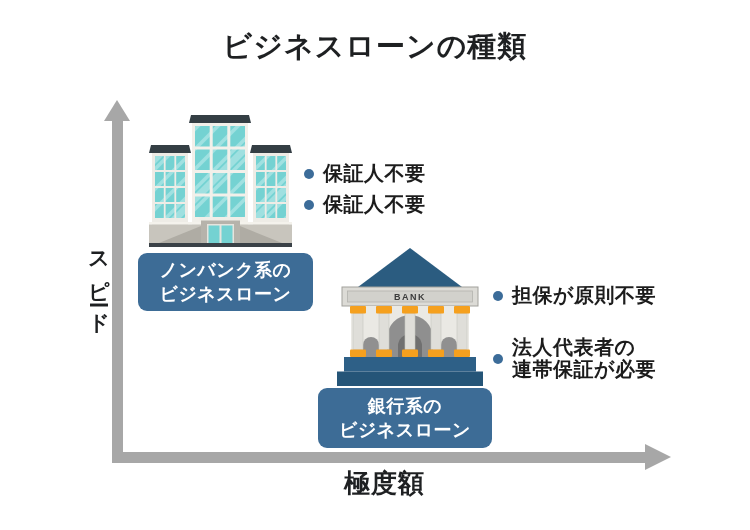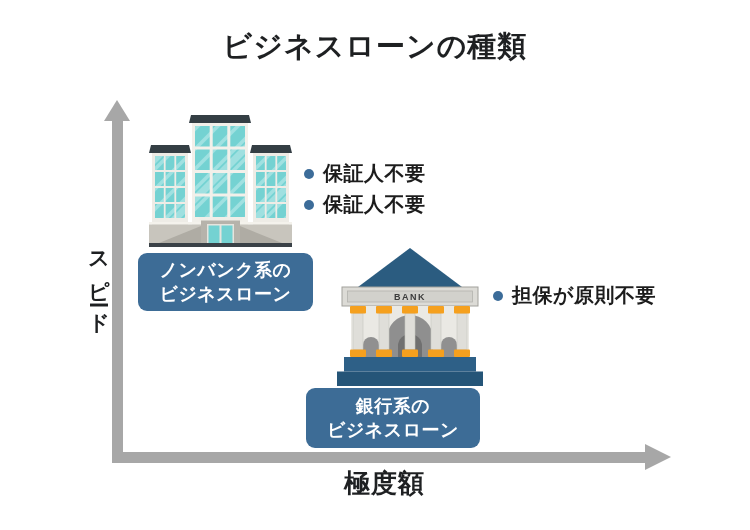--- a/index.html
+++ b/index.html
@@ -37,21 +37,21 @@
   .office { position:absolute; left:149px; top:115px; width:143px; height:132px; }
   .bank   { position:absolute; left:337px; top:244px; width:146px; height:142px; }
   
   .tag {
     position:absolute; background:#3d6c96; border-radius:9px; color:#ffffff;
     font-weight:bold; text-align:center; display:flex; flex-direction:column;
     justify-content:center; font-size:18px; line-height:1.35; letter-spacing:0.5px;
     white-space:nowrap;
   }
   .tag-nonbank { left:138px; top:253px; width:175px; height:58px; }
-  .tag-bank    { left:306px; top:388px; width:174px; height:60px; }
+  .tag-bank    { left:318px; top:388px; width:174px; height:60px; }
   
   .bullets { position:absolute; display:flex; flex-direction:column; gap:10px; }
   .bullets-nonbank { left:304px; top:163px; }
   .bullets-bank    { left:493px; top:285px;gap:31px; }
   .bullet { display:flex; align-items:center; }
   .dot {
     width:10px; height:10px; border-radius:50%; background:#3c6c99;
     margin-right:9px; flex:0 0 auto;
   }
   .btxt {
@@ -220,15 +220,22 @@
       <span class="dot"></span>
       <span class="btxt">保証人不要</span>
     </div>
   </div>
 
   <div class="bullets bullets-bank">
     <div class="bullet">
       <span class="dot"></span>
       <span class="btxt">担保が原則不要</span>
     </div>
+    <div class="bullet">
+      <span class="dot"></span>
+      <span class="btxt btxt-two">
+        <div>法人代表者の</div>
+        <div>連帯保証が必要</div>
+      </span>
+    </div>
   </div>
 
 </div>
 
 </body></html>

